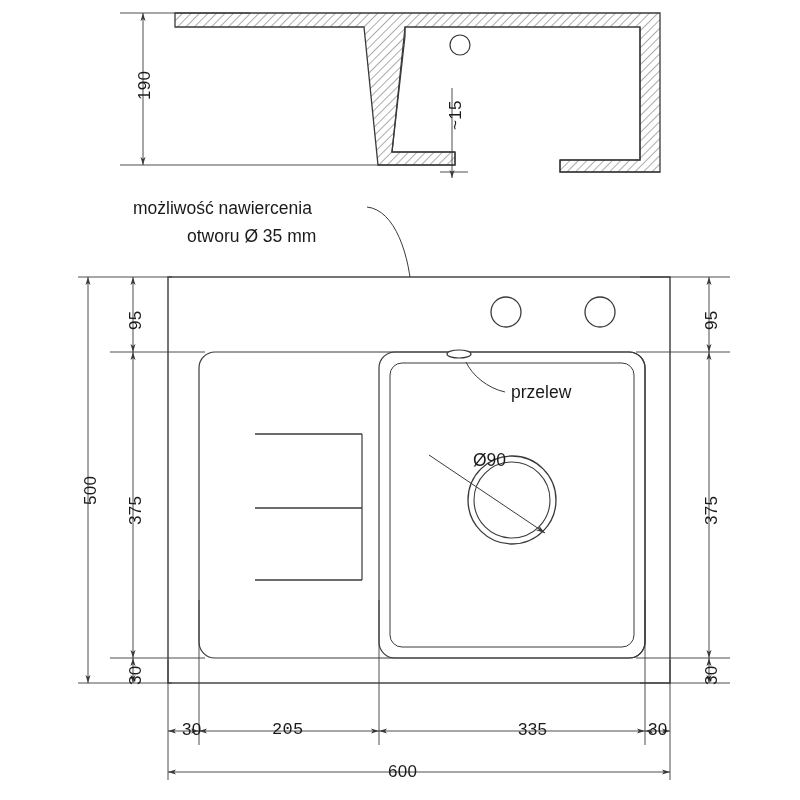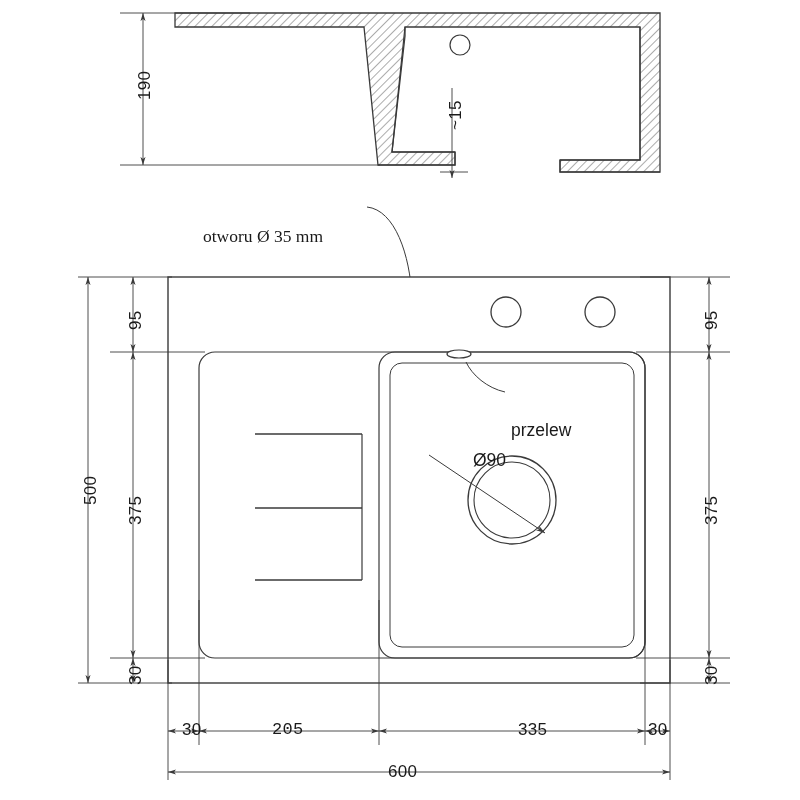--- a/index.html
+++ b/index.html
@@ -148,23 +148,24 @@
       <line x1="379" y1="731" x2="645" y2="731" marker-start="url(#arrR)" marker-end="url(#arrL)"></line>
       <line x1="645" y1="731" x2="670" y2="731" marker-start="url(#arrR)" marker-end="url(#arrL)"></line>
       <line x1="168" y1="772" x2="670" y2="772" marker-start="url(#arrR)" marker-end="url(#arrL)"></line>
     </g>
   </svg>
 
   <div class="lbl rot dim-txt" style="left:135px; top:100px;">190</div>
 
   <div class="lbl rot dim-txt" style="left:446px; top:130px;">~15</div>
 
-  <div class="lbl note-txt" style="left:203px; top:226px;font-family:Liberation Serif, serif;">otworu Ø 35 mm</div>
+  <div class="lbl note-txt" style="left:133px; top:198px;">możliwość nawiercenia</div>
+  <div class="lbl note-txt" style="left:187px; top:226px;">otworu Ø 35 mm</div>
 
-  <div class="lbl note-txt" style="left:511px; top:382px;margin-top:38px;">przelew</div>
+  <div class="lbl note-txt" style="left:511px; top:382px;">przelew</div>
 
   <div class="lbl note-txt" style="left:436px; top:450px;margin-left:37px;">Ø90</div>
 
   <div class="lbl rot dim-txt" style="left:126px; top:330px;">95</div>
   <div class="lbl rot dim-txt" style="left:126px; top:525px;">375</div>
   <div class="lbl rot dim-txt" style="left:126px; top:685px;">30</div>
   <div class="lbl rot dim-txt" style="left:81px; top:505px;">500</div>
 
   <div class="lbl rot dim-txt" style="left:702px; top:330px;">95</div>
   <div class="lbl rot dim-txt" style="left:702px; top:525px;">375</div>

